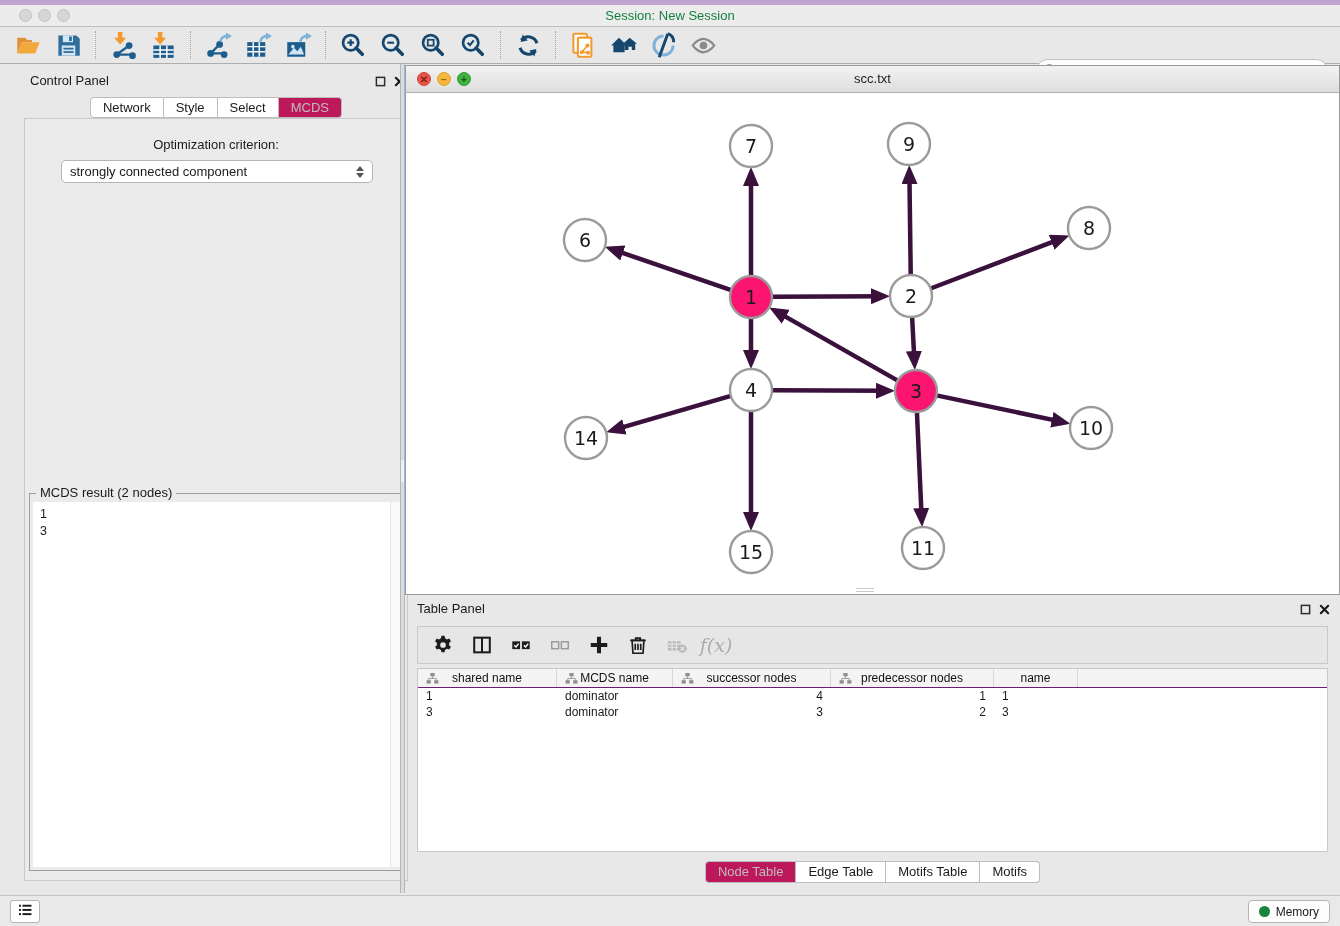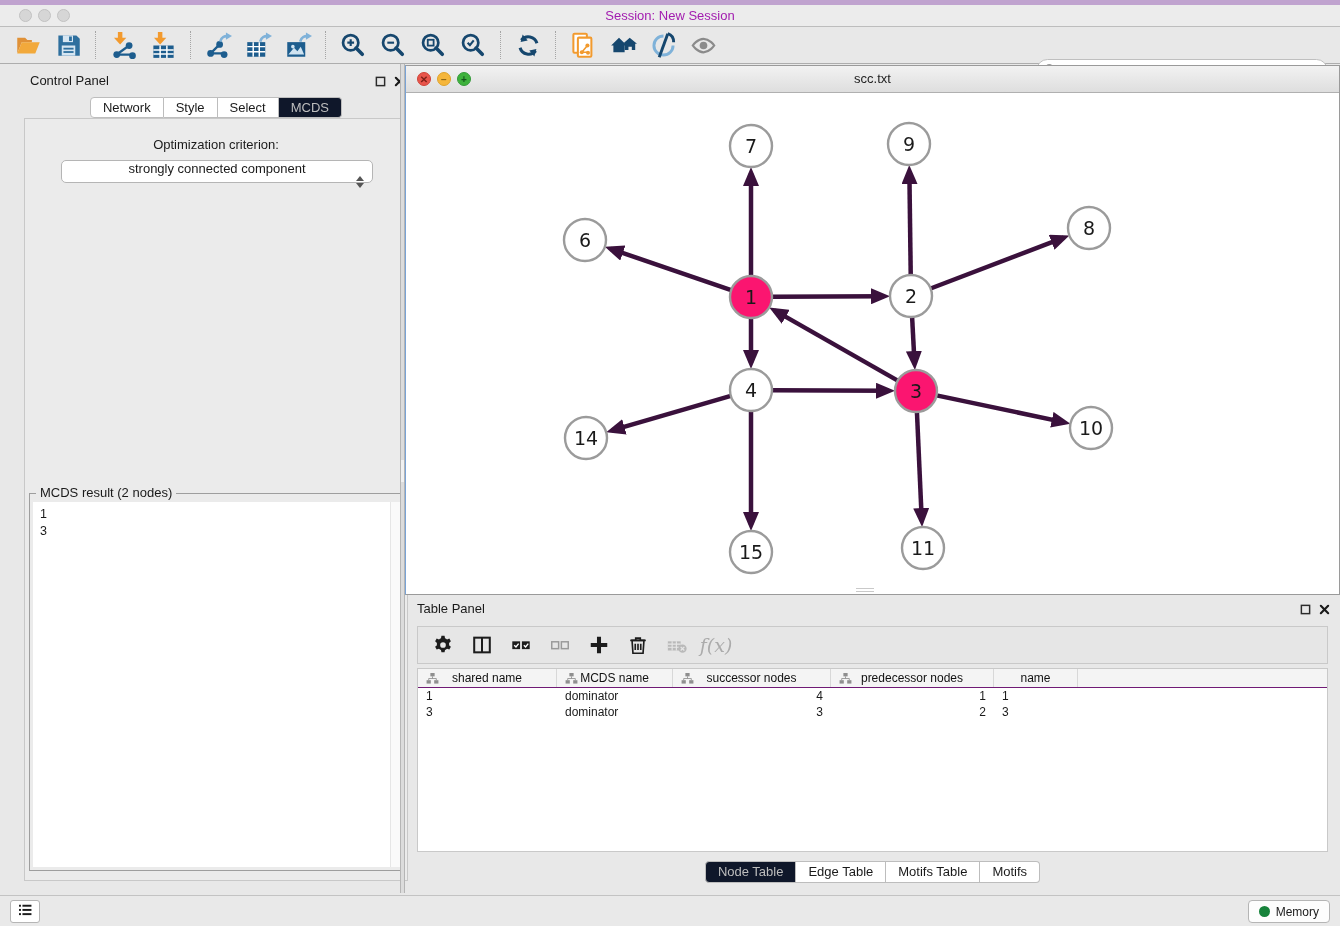--- a/index.html
+++ b/index.html
@@ -5,42 +5,42 @@
   * { margin:0; padding:0; box-sizing:border-box; }
   html,body { width:1340px; height:926px; }
   body { font-family:"Liberation Sans", sans-serif; background:#e8e8e8; position:relative; overflow:hidden; font-size:13px; color:#1a1a1a; }
   .abs { position:absolute; }
 
   
   #desktop-strip { left:0; top:0; width:1340px; height:5px; background:#c0a3cf; }
   #titlebar { left:0; top:5px; width:1340px; height:22px; background:#ececec; border-bottom:1px solid #bdbdbd; }
   .traffic { width:13px; height:13px; border-radius:50%; position:absolute; top:4px; }
   .t-gray  { background:#d6d6d6; border:1px solid #c2c2c2; }
-  #titlebar-title { width:100%; text-align:center; line-height:21px; color:#a21caf; font-size:13px; }
+  #titlebar-title { width:100%; text-align:center; line-height:21px; color:#15803d; font-size:13px; }
 
   
   #toolbar { left:0; top:27px; width:1340px; height:37px; background:#e8e8e8; border-bottom:1px solid #adadad; display:flex; align-items:center; padding-left:8px; }
   .tb-btn { width:40px; height:32px; display:flex; align-items:center; justify-content:center; cursor:default; }
   .tb-btn svg { width:27px; height:27px; }
   .tb-sep { height:28px; border-left:1px dotted #a5a5a5; margin:0 7px; }
   #search-wrap { right:12px; top:32px; width:292px; height:23px; background:#fff; border:1px solid #bfbfbf; border-radius:12px; display:flex; align-items:center; padding-left:7px; }
   #search-wrap input { border:none; outline:none; flex:1; height:18px; font-size:12px; background:transparent; margin-left:4px; }
 
   
   #control-panel { left:16px; top:68px; width:400px; height:825px;padding-left:38px; }
   .panel-title { font-size:13px; color:#1a1a1a; }
   .win-mini-btn { width:13px; height:13px; display:inline-flex; align-items:center; justify-content:center; }
   #cp-tabs { left:0; top:29px; width:400px; display:flex; justify-content:center; }
   .seg-tab { height:21px; line-height:19px; text-align:center; background:#fff; border:1px solid #bdbdbd; border-left:none; font-size:13px; padding:0 12px; }
   .seg-tab:first-child { border-left:1px solid #bdbdbd; border-radius:4px 0 0 4px; }
   .seg-tab:last-child { border-radius:0 4px 4px 0; }
-  .seg-tab.active { background:#0f172a; color:#bdbdbd; }
+  .seg-tab.active { background:#be185d; color:#bdbdbd; }
   #cp-content { left:8px; top:50px; width:384px; height:763px; background:#ebebeb; border:1px solid #c8c8c8; }
   #criterion-label { top:18px; width:100%; text-align:center; }
-  #criterion-select { left:36px; top:41px; width:312px; height:23px; background:#fff; border:1px solid #b5b5b5; border-radius:5px; display:flex; align-items:center; padding:0 8px; font-size:13px;flex-direction:column; }
+  #criterion-select { left:36px; top:41px; width:312px; height:23px; background:#fff; border:1px solid #b5b5b5; border-radius:5px; display:flex; align-items:center; padding:0 8px; font-size:13px; }
   .combo-arrows { margin-left:auto; display:flex; flex-direction:column; gap:2px; align-items:center; }
   .combo-arrows i { width:0; height:0; border-left:4px solid transparent; border-right:4px solid transparent; display:block; }
   .arrow-up { border-bottom:5px solid #555; }
   .arrow-dn { border-top:5px solid #555; }
   #cp-buttons { top:74px; width:100%; display:flex; justify-content:center; gap:14px; }
   .cp-btn { height:22px; background:#fff; border:1px solid #b5b5b5; border-radius:6px; font-size:13px; padding:0 14px; line-height:20px; }
   #result-group { left:4px; top:374px; width:375px; height:378px; border:1px solid #9e9e9e; }
   #result-title { top:-9px; left:6px; background:#ebebeb; padding:0 4px; font-size:13px; }
   #result-area { left:3px; right:13px; top:8px; bottom:3px; background:#fff; padding:4px 0 0 7px; font-size:12.5px; line-height:17px; }
   #result-scroll { right:3px; width:10px; top:8px; bottom:3px; background:#fafafa; border-left:1px solid #e6e6e6; }

